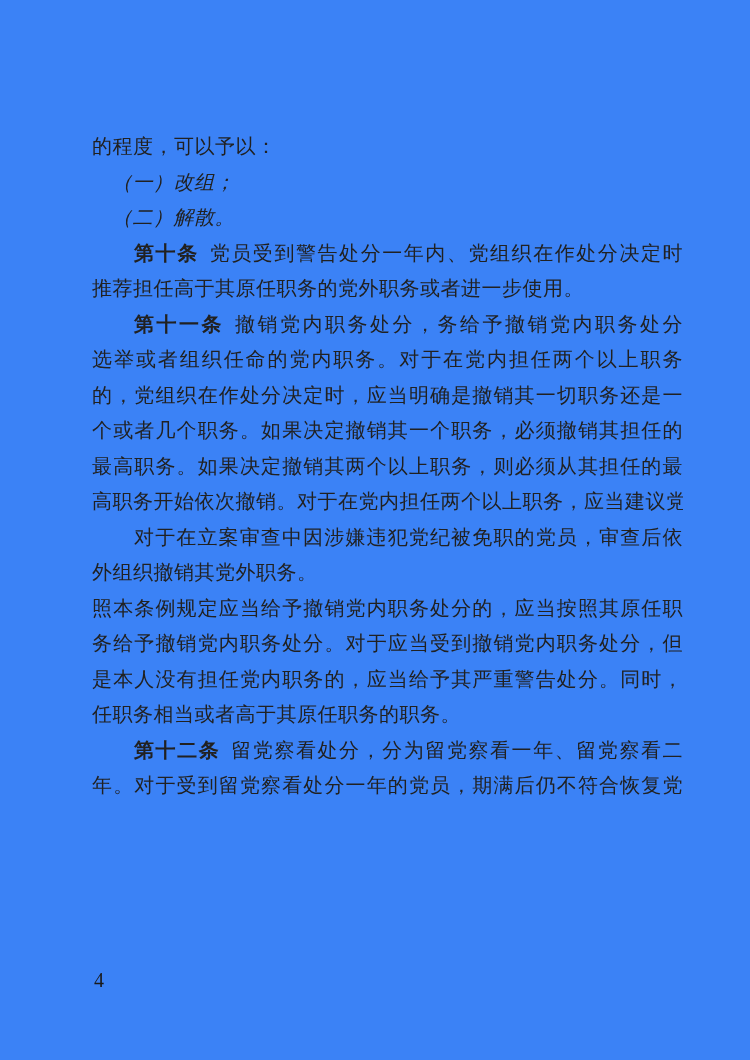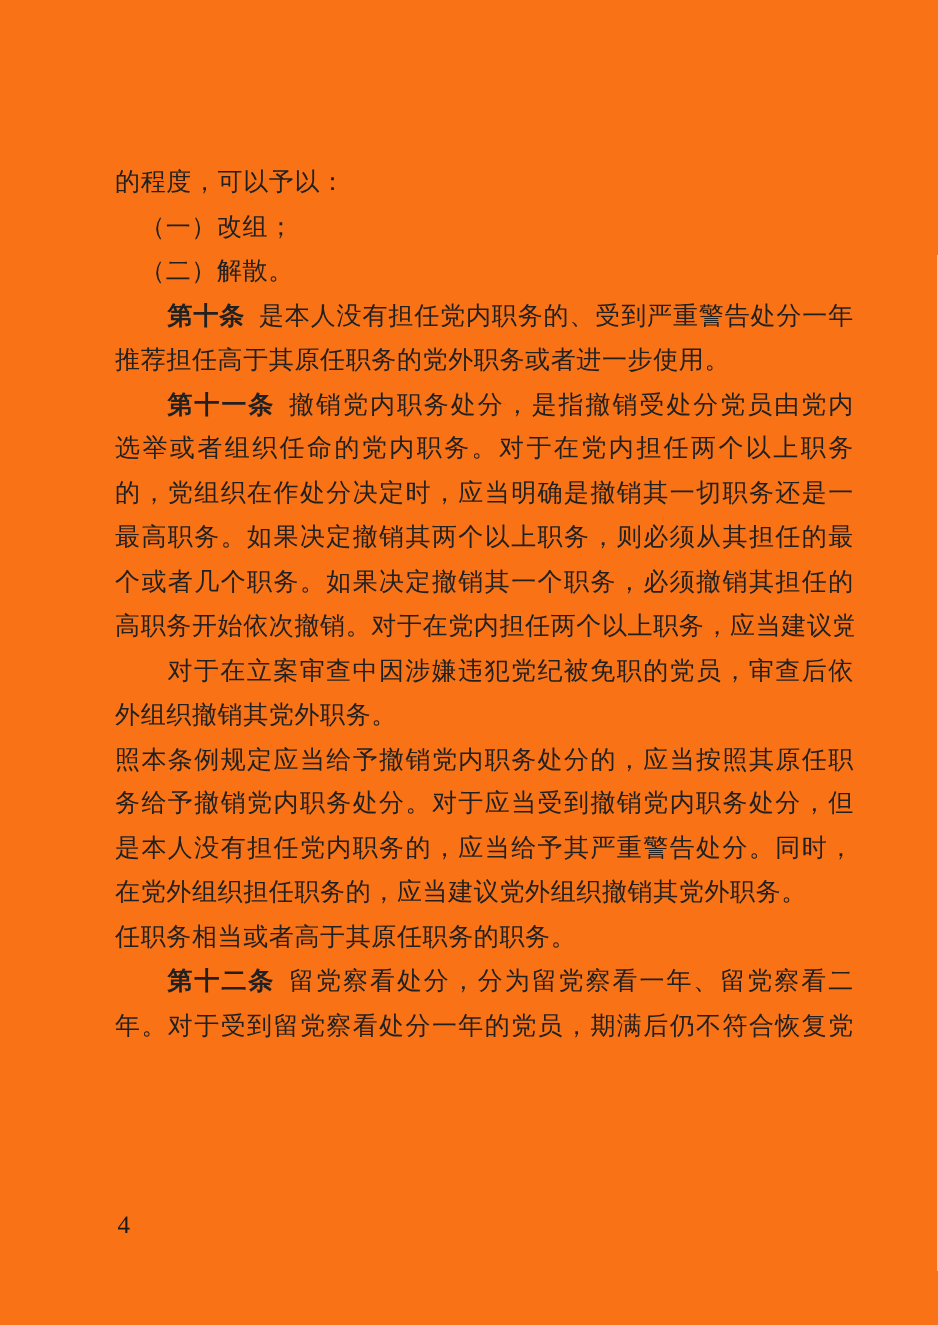--- a/index.html
+++ b/index.html
@@ -6,21 +6,21 @@
   html, body {
     width: 750px;
     height: 1060px;
     background: #ffffff;
     font-family: "Liberation Serif", "DejaVu Serif", serif;
   }
   .page {
     position: relative;
     width: 750px;
     height: 1060px;
-    background: #f97316;
+    background: #3b82f6;
     overflow: hidden;
     color: #212121;
   }
   .content {
     position: absolute;
     left: 92px;
     top: 129px;
     width: 591px;
   }
   .line {
@@ -32,21 +32,21 @@
     letter-spacing: 0.5px;
     text-align: left;
   }
   
   .j {
     text-align: justify;
     text-align-last: justify;
     text-justify: inter-character;
   }
   
-  .item { padding-left: 20px; }
+  .item { padding-left: 20px; font-style: italic; }
   
   .para { padding-left: 42px; }
   .head {
     font-weight: 700;
     margin-right: 0.55em;
   }
   .pagenum {
     position: absolute;
     left: 94px;
     top: 966px;
@@ -60,48 +60,47 @@
 
 <div class="page">
   <main class="content">
 
     <div class="line"><span>的程度，可以予以：</span></div>
 
     <div class="line item"><span>（一）改组；</span></div>
 
     <div class="line item"><span>（二）解散。</span></div>
 
-    <div class="line para j"><span class="head">第十条</span><span>是本人没有担任党内职务的、受到严重警告处分一年</span></div>
+    <div class="line para j"><span class="head">第十条</span><span>党员受到警告处分一年内、党组织在作处分决定时</span></div>
 
 
     <div class="line"><span>推荐担任高于其原任职务的党外职务或者进一步使用。</span></div>
 
-    <div class="line para j"><span class="head">第十一条</span><span>撤销党内职务处分，是指撤销受处分党员由党内</span></div>
+    <div class="line para j"><span class="head">第十一条</span><span>撤销党内职务处分，务给予撤销党内职务处分</span></div>
 
     <div class="line j"><span>选举或者组织任命的党内职务。对于在党内担任两个以上职务</span></div>
 
     <div class="line j"><span>的，党组织在作处分决定时，应当明确是撤销其一切职务还是一</span></div>
 
+    <div class="line j"><span>个或者几个职务。如果决定撤销其一个职务，必须撤销其担任的</span></div>
+
     <div class="line j"><span>最高职务。如果决定撤销其两个以上职务，则必须从其担任的最</span></div>
-
-    <div class="line j"><span>个或者几个职务。如果决定撤销其一个职务，必须撤销其担任的</span></div>
 
     <div class="line j"><span>高职务开始依次撤销。对于在党内担任两个以上职务，应当建议党</span></div>
 
     <div class="line para j"><span>对于在立案审查中因涉嫌违犯党纪被免职的党员，审查后依</span></div>
 
     <div class="line"><span>外组织撤销其党外职务。</span></div>
 
     <div class="line j"><span>照本条例规定应当给予撤销党内职务处分的，应当按照其原任职</span></div>
 
     <div class="line j"><span>务给予撤销党内职务处分。对于应当受到撤销党内职务处分，但</span></div>
 
     <div class="line j"><span>是本人没有担任党内职务的，应当给予其严重警告处分。同时，</span></div>
 
-    <div class="line"><span>在党外组织担任职务的，应当建议党外组织撤销其党外职务。</span></div>
 
 
 
     <div class="line"><span>任职务相当或者高于其原任职务的职务。</span></div>
 
     <div class="line para j"><span class="head">第十二条</span><span>留党察看处分，分为留党察看一年、留党察看二</span></div>
 
     <div class="line j"><span>年。对于受到留党察看处分一年的党员，期满后仍不符合恢复党</span></div>
 
   </main>

